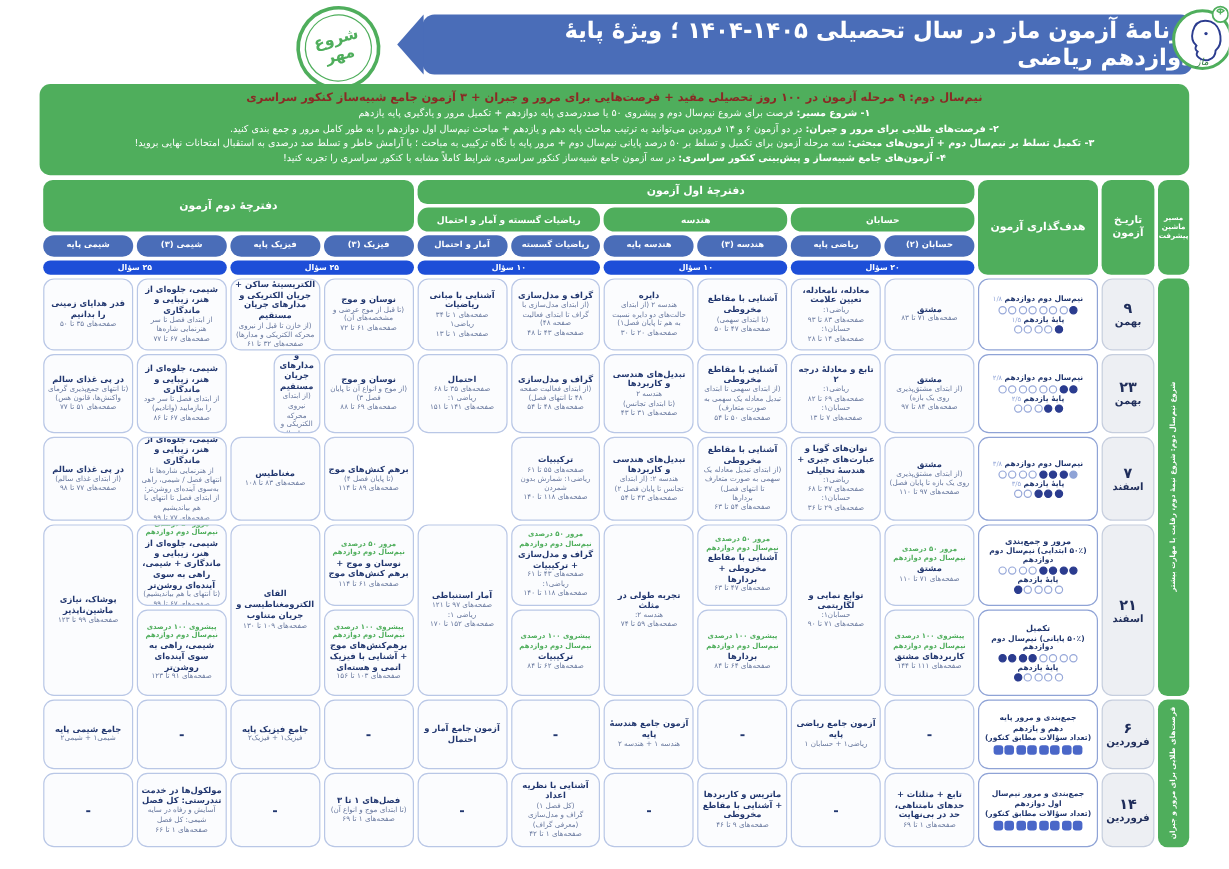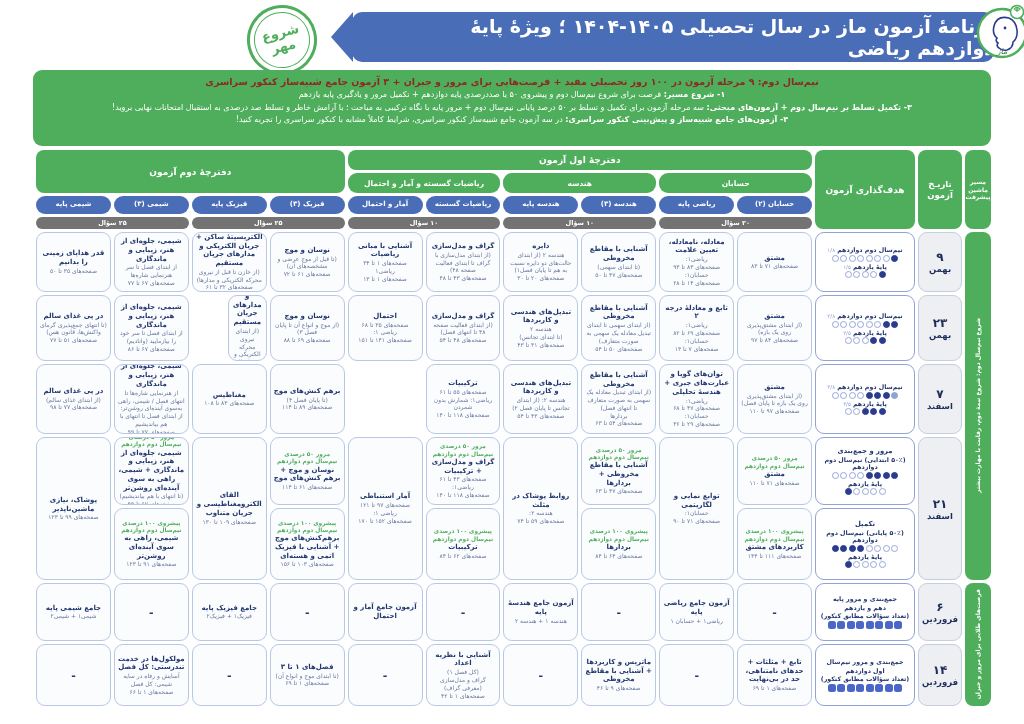--- a/index.html
+++ b/index.html
@@ -26,21 +26,21 @@
   .intro .ln b{font-weight:bold;margin-top:26px;}
 
   
   .tbl{position:absolute;top:150px;left:36px;right:33px;display:grid;direction:rtl;gap:3px;
     grid-template-columns:26px 44px 100px repeat(10,1fr);
     grid-template-rows:20px 20px 18px 12px 60px 66px 70px 68px 72px 58px 62px;}
   .gh{background:#4fae5c;color:#fff;border-radius:8px;display:flex;align-items:center;justify-content:center;
     text-align:center;font-weight:bold;}
   .gpill{background:#4fae5c;color:#fff;border-radius:9px;display:flex;align-items:center;justify-content:center;font-weight:bold;font-size:7.5px;}
   .bpill{background:#4a6db8;color:#fff;border-radius:9px;display:flex;align-items:center;justify-content:center;font-weight:bold;font-size:7px;text-align:center;line-height:1.1;padding:0 2px;}
-  .cpill{background:#737373;color:#fff;border-radius:7px;display:flex;align-items:center;justify-content:center;font-weight:bold;font-size:6.5px;}
+  .cpill{background:#1d4ed8;color:#fff;border-radius:7px;display:flex;align-items:center;justify-content:center;font-weight:bold;font-size:6.5px;}
   .h-path{grid-column:1;grid-row:1/5;font-size:6px;line-height:1.3;}
   .h-date{grid-column:2;grid-row:1/5;font-size:8.5px;line-height:1.25;}
   .h-goal{grid-column:3;grid-row:1/5;font-size:9px;}
   .h-b1{grid-column:4/span 6;grid-row:1;font-size:9px;}
   .h-b2{grid-column:10/span 4;grid-row:1/span 2;font-size:9px;}
 
   .strip{background:#4fae5c;border-radius:8px;display:flex;align-items:center;justify-content:center;}
   .vtext{writing-mode:vertical-rl;transform:rotate(180deg);color:#fff;font-size:6px;font-weight:bold;text-align:center;line-height:1.25;}
 
   .date-cell{background:#edeff3;border:1px solid #c6cede;border-radius:9px;display:flex;flex-direction:column;
@@ -88,20 +88,21 @@
 
   <div class="badge">
     <span class="inner"></span>
     <span>شروع</span>
     <span>مهر</span>
   </div>
 
   <div class="intro">
     <div class="headline">نیم‌سال دوم: ۹ مرحله آزمون در ۱۰۰ روز تحصیلی مفید + فرصت‌هایی برای مرور و جبران + ۳ آزمون جامع شبیه‌ساز کنکور سراسری</div>
     <div class="ln"><b>۱- شروع مسیر:</b><span> فرصت برای شروع نیم‌سال دوم و پیشروی ۵۰ یا صددرصدی پایه دوازدهم + تکمیل مرور و یادگیری پایه یازدهم</span></div>
+    <div class="ln"><b>۲- فرصت‌های طلایی برای مرور و جبران:</b><span> در دو آزمون ۶ و ۱۴ فروردین می‌توانید به ترتیب مباحث پایه دهم و یازدهم + مباحث نیم‌سال اول دوازدهم را به طور کامل مرور و جمع بندی کنید.</span></div>
     <div class="ln"><b>۳- تکمیل تسلط بر نیم‌سال دوم + آزمون‌های مبحثی:</b><span> سه مرحله آزمون برای تکمیل و تسلط بر ۵۰ درصد پایانی نیم‌سال دوم + مرور پایه با نگاه ترکیبی به مباحث ؛ با آرامش خاطر و تسلط صد درصدی به استقبال امتحانات نهایی بروید!</span></div>
     <div class="ln"><b>۴- آزمون‌های جامع شبیه‌ساز و پیش‌بینی کنکور سراسری:</b><span> در سه آزمون جامع شبیه‌ساز کنکور سراسری، شرایط کاملاً مشابه با کنکور سراسری را تجربه کنید!</span></div>
   </div>
 
   <div class="tbl" id="tbl">
     <div class="gh h-path">مسیر ماشین پیشرفت</div>
     <div class="gh h-date">تاریـخ آزمون</div>
     <div class="gh h-goal">هدف‌گذاری آزمون</div>
     <div class="gh h-b1">دفترچهٔ اول آزمون</div>
     <div class="gh h-b2">دفترچهٔ دوم آزمون</div>
@@ -427,21 +428,21 @@
         <div class="gnote">مرور ۵۰ درصدی نیم‌سال دوم دوازدهم</div>
         <div class="ct">آشنایی با مقاطع مخروطی + بردارها</div>
         <div class="cb">صفحه‌های ۴۷ تا ۶۳</div>
       </div>
       <div class="cell" style="grid-area: 9 / 6 / span 1;">
         <div class="gnote">پیشروی ۱۰۰ درصدی نیم‌سال دوم دوازدهم</div>
         <div class="ct">بردارها</div>
         <div class="cb">صفحه‌های ۶۴ تا ۸۴</div>
       </div>
       <div class="cell" style="grid-area: 8 / 7 / span 2;">
-        <div class="ct">روابط پوشاک در مثلث</div>
+        <div class="ct">تجربه طولی در مثلث</div>
         <div class="cb">هندسه ۲:</div>
         <div class="cb">صفحه‌های ۵۹ تا ۷۴</div>
       </div>
       <div class="cell" style="grid-area: 8 / 8 / span 1;">
         <div class="gnote">مرور ۵۰ درصدی نیم‌سال دوم دوازدهم</div>
         <div class="ct">گراف و مدل‌سازی + ترکیبیات</div>
         <div class="cb">صفحه‌های ۴۳ تا ۶۱</div>
         <div class="cb">ریاضی۱:</div>
         <div class="cb">صفحه‌های ۱۱۸ تا ۱۴۰</div>
       </div>

